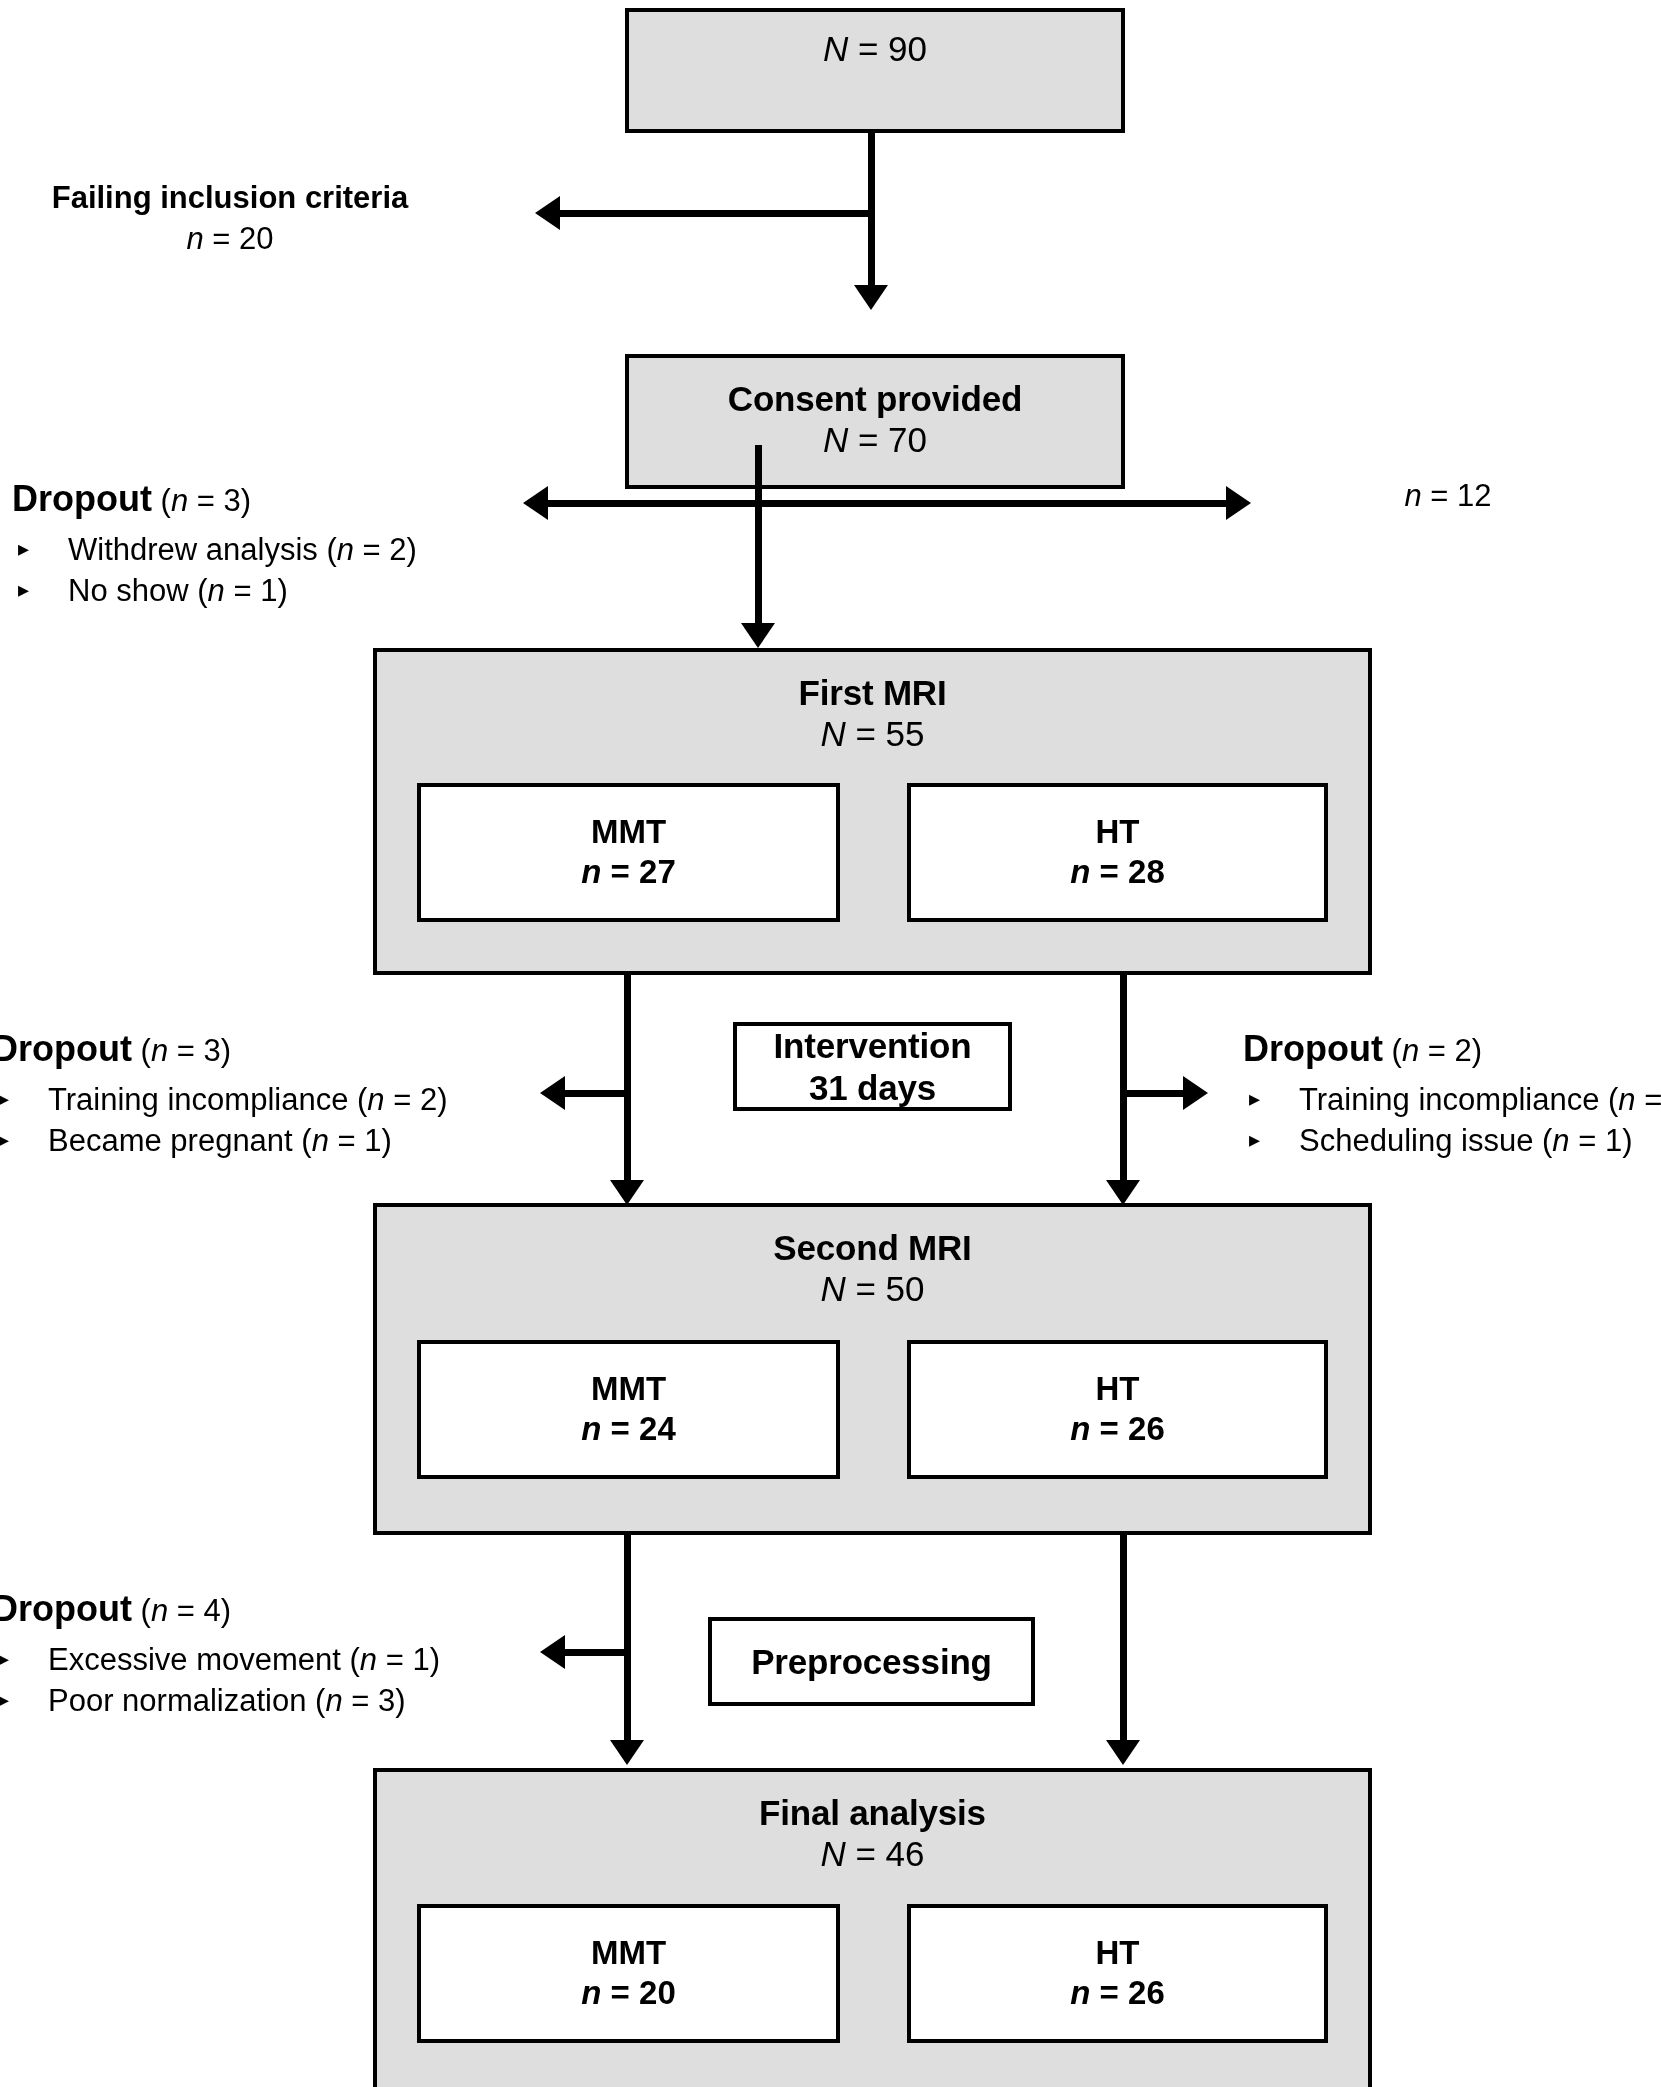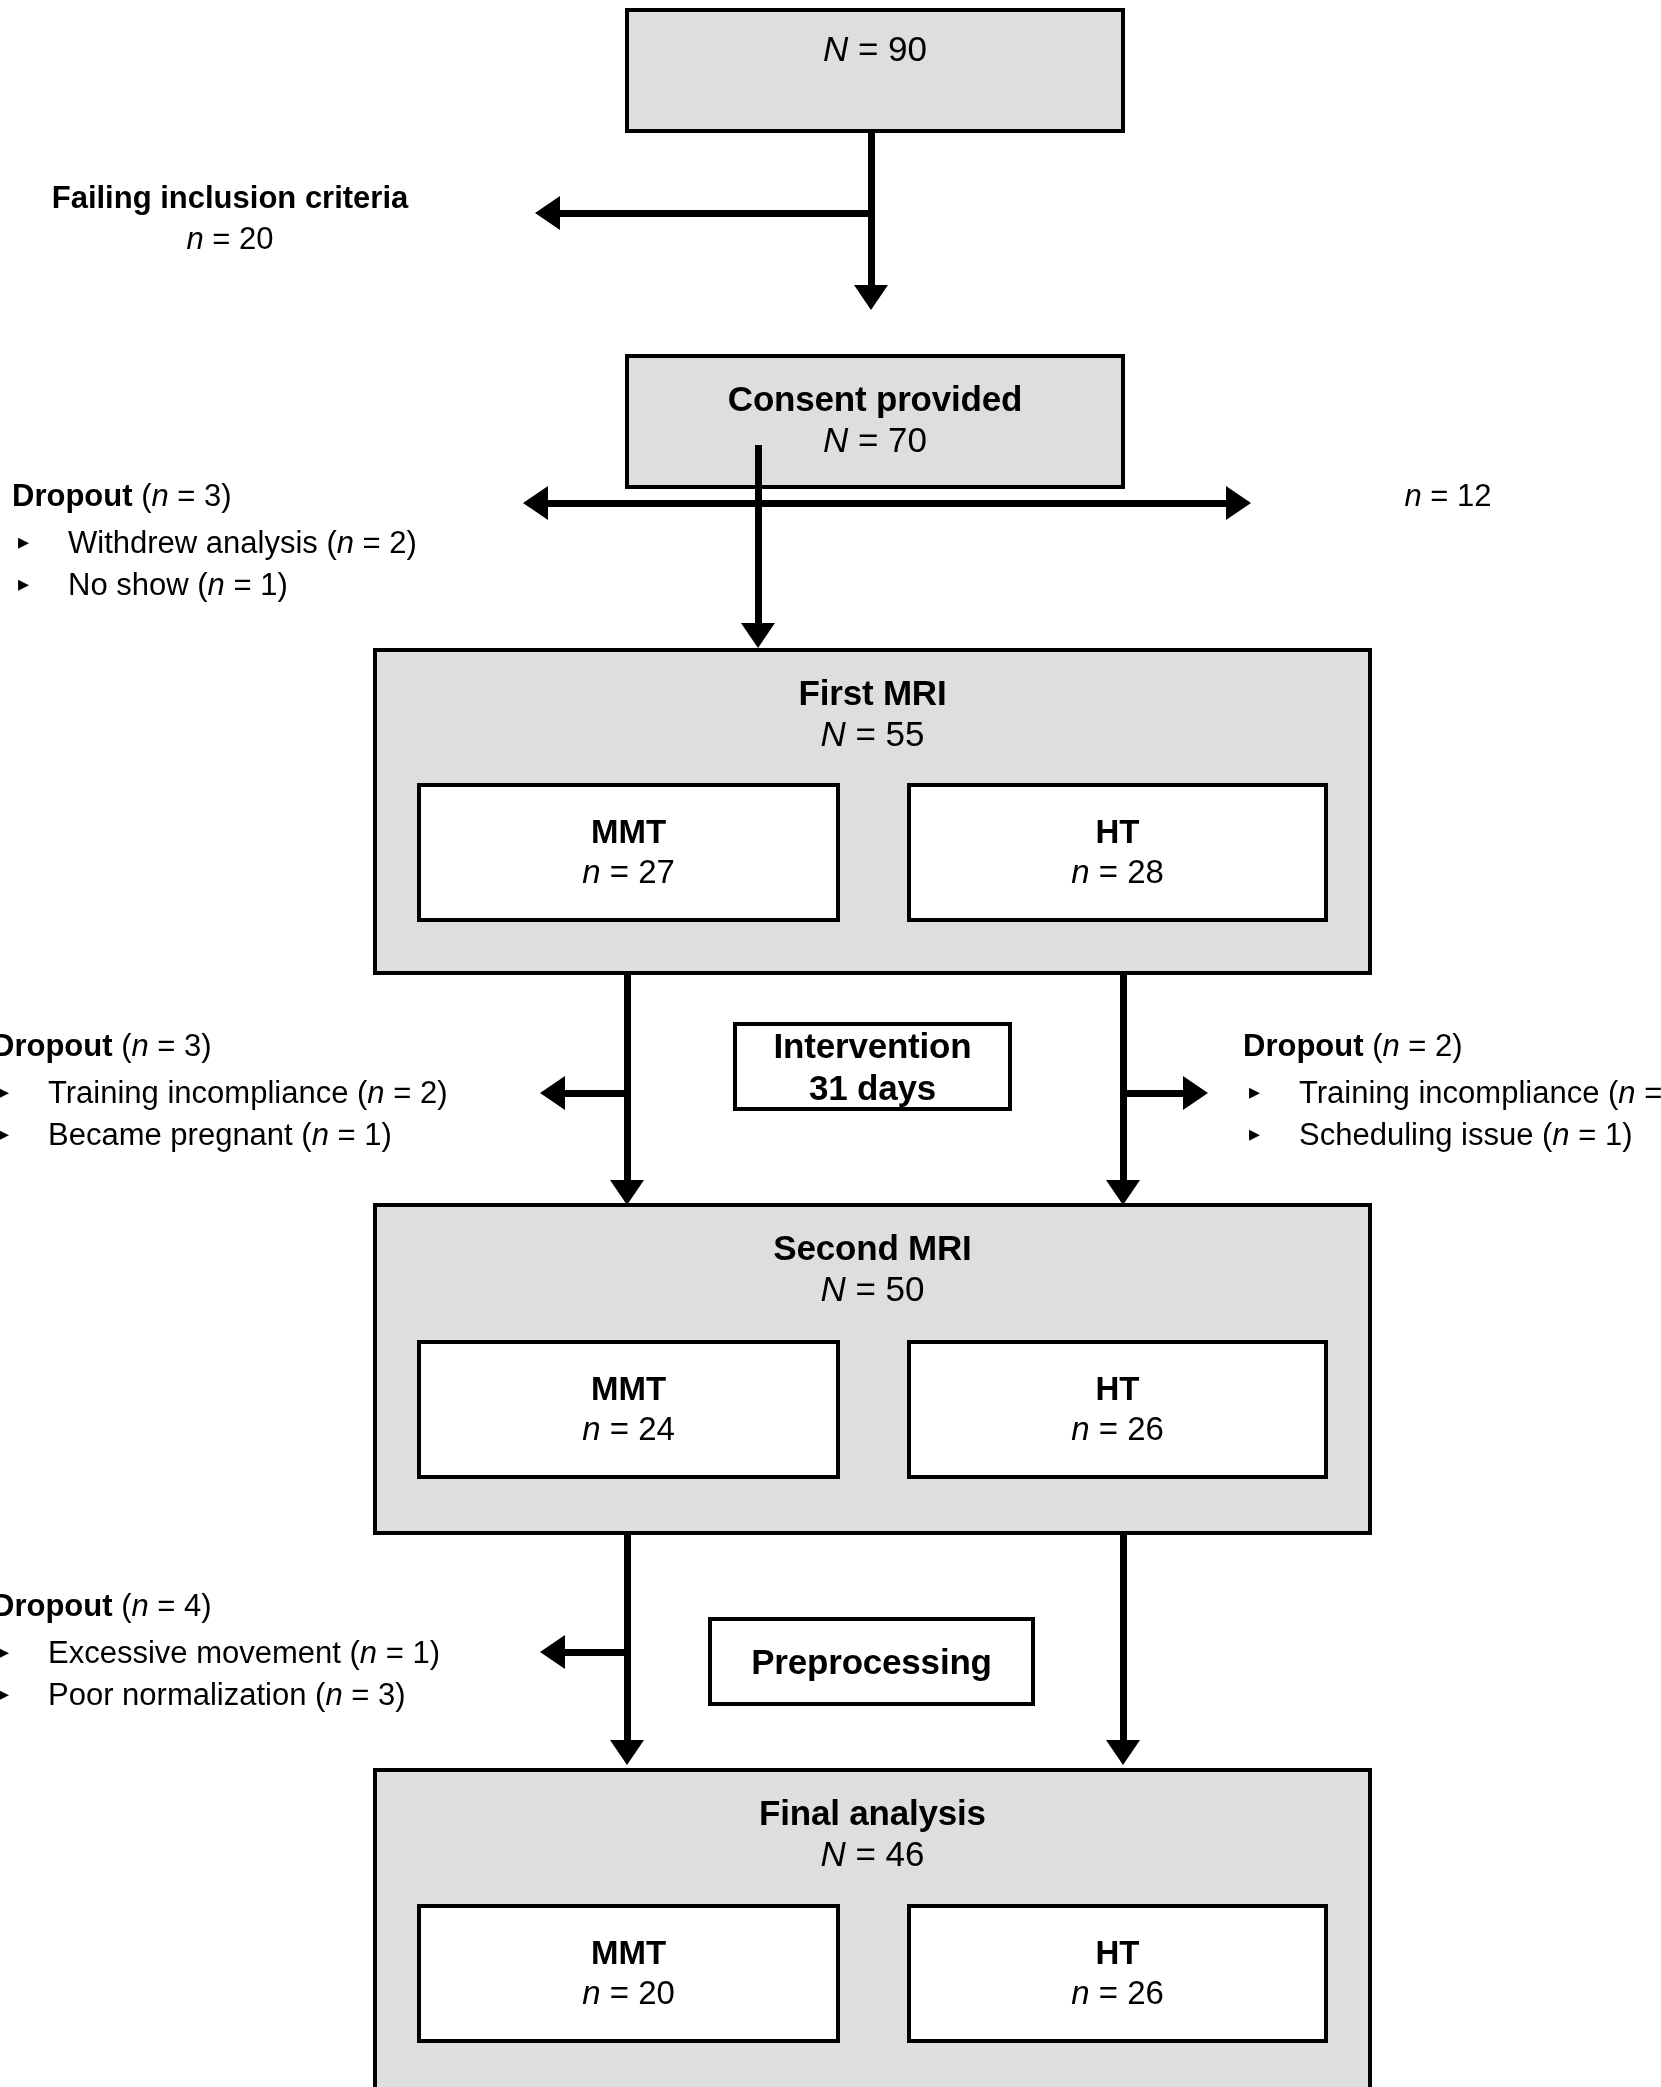--- a/index.html
+++ b/index.html
@@ -52,35 +52,36 @@
   .subtitle{
     font-weight:bold;
     font-size:33px;
     line-height:1.18;
     text-align:center;
   }
   .subnum{
     font-size:33px;
     line-height:1.2;
     text-align:center;
+    font-weight:bold;
   }
   .hdr{
     position:absolute;
     left:0;right:0;
     text-align:center;
   }
 
   
   .side{
     position:absolute;
     font-size:31px;
     line-height:1.30;
     white-space:nowrap;
   }
-  .side .head{font-weight:bold;font-size:31px;}
+  .side .head{font-weight:bold;font-size:36px;}
   .side .norm{font-weight:normal;}
   .it{font-style:italic;}
   .bullets{
     list-style:none;
     margin:6px 0 0 0;
     padding:0;
   }
   .bullets li{
     position:relative;
     padding-left:56px;

